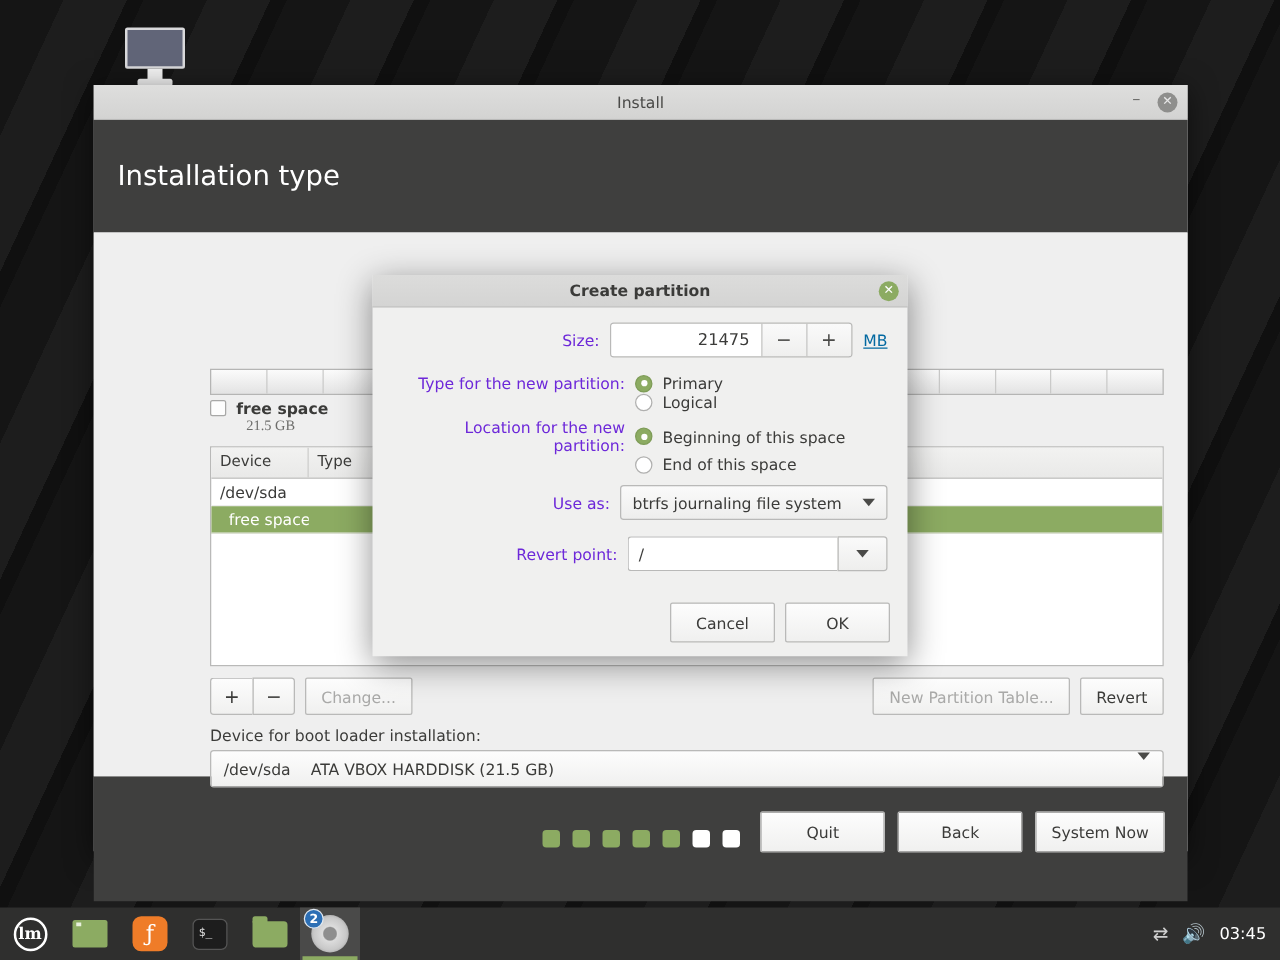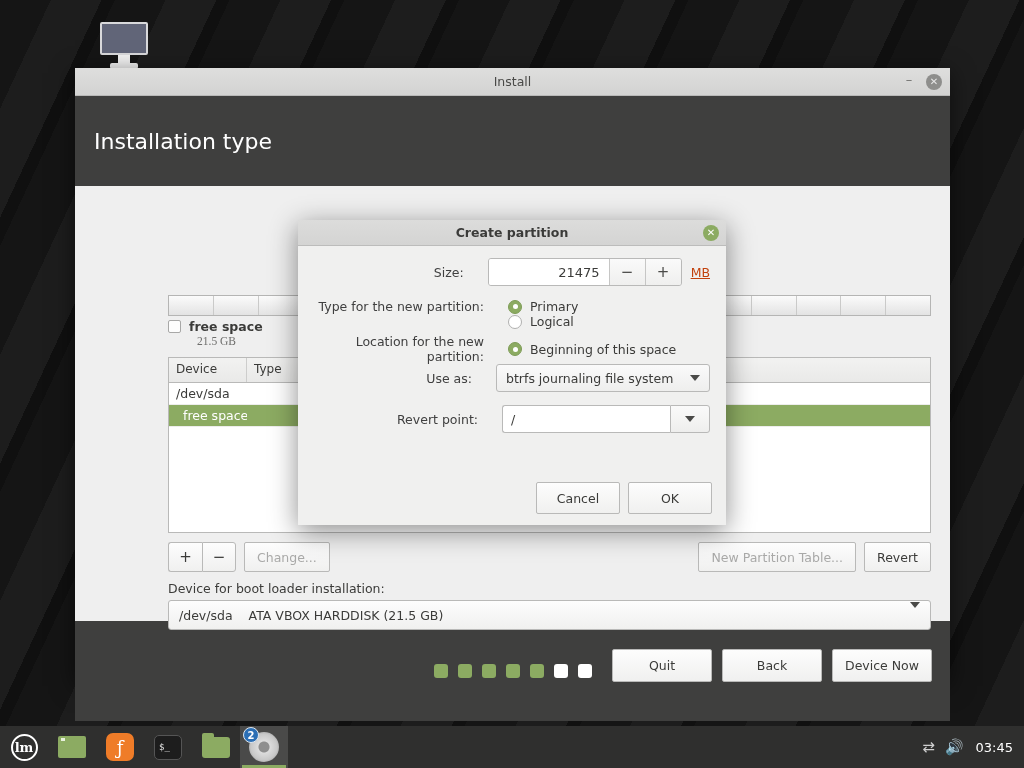--- a/index.html
+++ b/index.html
@@ -237,22 +237,22 @@
   #dlg-close {
     position: absolute; right: 7px; top: 5px;
     width: 16px; height: 16px; border-radius: 50%;
     background: #8cab62; color: #ffffff;
     font-size: 10px; line-height: 16px; text-align: center;
   }
   #dlg-body { padding: 12px 16px 0 16px; }
 
   .frow { display: flex; align-items: center; margin-bottom: 13px; }
   .flabel {
-    width: 194px; text-align: right; padding-right: 24px;
-    font-size: 12.5px; color: #404040;
+    width: 194px; text-align: right; padding-right: 8px;
+    font-size: 12.5px; color: #6d28d9;
   }
   .fctl { display: flex; align-items: center; }
 
   .spin {
     display: flex; align-items: stretch;
     border: 1px solid #b9b9b8; border-radius: 3px; overflow: hidden;
     height: 28px;
   }
   .spin .sval {
     width: 120px; background: #ffffff;
@@ -260,21 +260,21 @@
     font-size: 13px; color: #3b3b39;
     display: flex; align-items: center; justify-content: flex-end;
   }
   .spin .sbtn {
     width: 36px;
     background: linear-gradient(#fafafa, #efefee);
     border-left: 1px solid #c6c6c5;
     display: flex; align-items: center; justify-content: center;
     font-size: 15px; color: #4a4a48;
   }
-  .unit { margin-left: 9px; font-size: 12.5px; color: #c2410c; text-decoration: underline; }
+  .unit { margin-left: 9px; font-size: 12.5px; color: #0369a1; text-decoration: underline; }
 
   .radio-row { display: flex; align-items: center; margin-bottom: 11px; }
   .radio {
     width: 14px; height: 14px; border-radius: 50%;
     border: 1px solid #b0b0af; background: #ffffff;
     margin-right: 8px; flex: 0 0 auto;
     display: flex; align-items: center; justify-content: center;
   }
   .radio.on { background: #8cab62; border-color: #7e9c57; }
   .radio.on::after {
@@ -476,21 +476,21 @@
 
       <div id="bootcombo">
         <span>/dev/sda</span>
         <span class="txt2">ATA VBOX HARDDISK (21.5 GB)</span>
         <span class="arrow"><span class="caret"></span></span>
       </div>
 
       <div id="mainbtns">
         <div class="gbtn">Quit</div>
         <div class="gbtn">Back</div>
-        <div class="gbtn">Device Now</div>
+        <div class="gbtn">System Now</div>
       </div>
 
     </div>
 
     <div id="wfooter">
       <span class="dot on"></span>
       <span class="dot on"></span>
       <span class="dot on"></span>
       <span class="dot on"></span>
       <span class="dot on"></span>
@@ -543,20 +543,29 @@
       <div class="frow" style="margin-bottom:0">
         <div class="flabel">Location for the new partition:</div>
         <div class="fctl">
           <div class="radio-row" style="margin-bottom:0">
             <span class="radio on"></span>
             <span class="radio-label">Beginning of this space</span>
           </div>
         </div>
       </div>
 
+      <div class="frow" style="margin-bottom:9px">
+        <div class="flabel"></div>
+        <div class="fctl">
+          <div class="radio-row" style="margin-bottom:0">
+            <span class="radio"></span>
+            <span class="radio-label">End of this space</span>
+          </div>
+        </div>
+      </div>
 
       <div class="frow">
         <div class="flabel">Use as:</div>
         <div class="fctl">
           <div class="combo">
             <span>btrfs journaling file system</span>
             <span class="caret"></span>
           </div>
         </div>
       </div>

